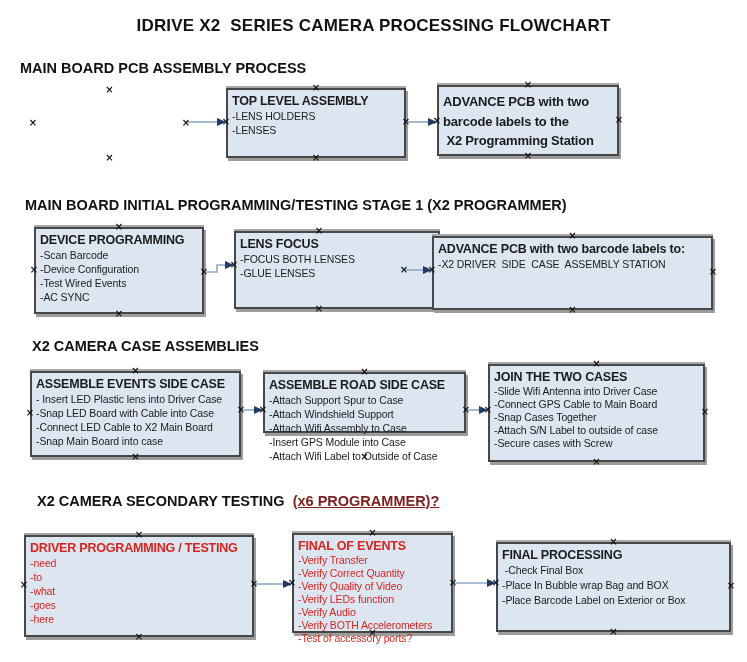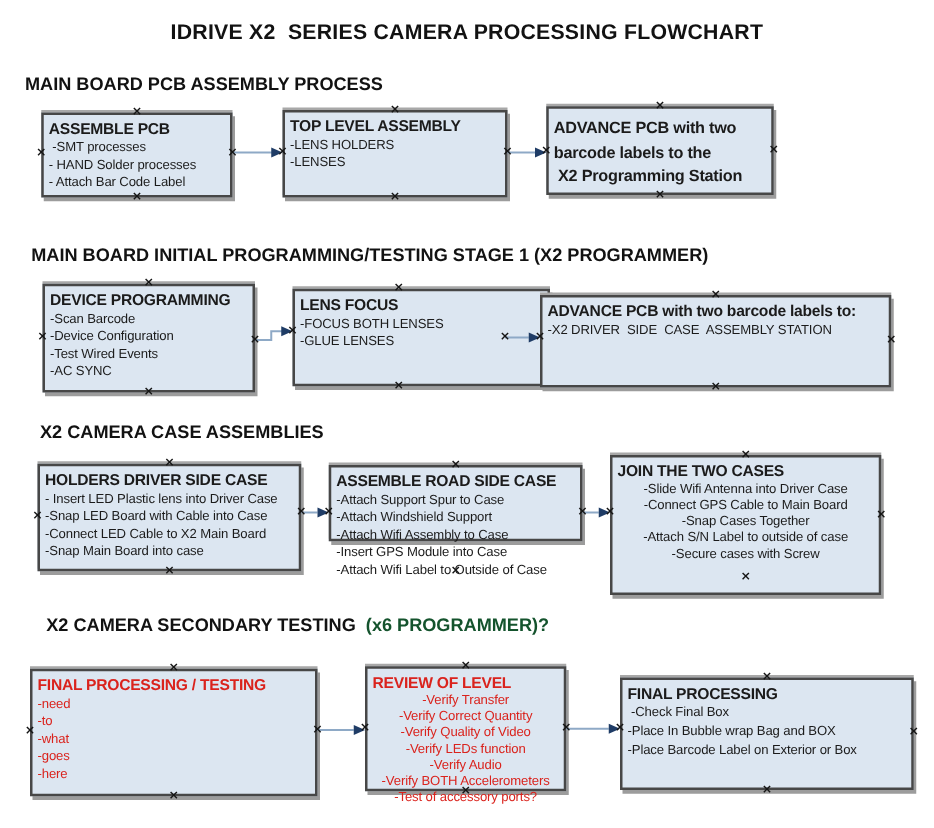--- a/index.html
+++ b/index.html
@@ -1,56 +1,48 @@
 <!DOCTYPE html>
 <html><head>
 <meta charset="utf-8">
 <style>
   html,body{margin:0;padding:0;background:#ffffff;}
   .stage{position:relative;width:747px;height:662px;background:#ffffff;
          font-family:"Liberation Sans",sans-serif;overflow:hidden;}
   .title{position:absolute;left:0;right:0;top:16px;text-align:center;
          font-size:17px;font-weight:bold;color:#121212;white-space:pre;letter-spacing:.2px;}
   .heading{position:absolute;font-size:14.5px;font-weight:bold;color:#121212;white-space:pre;}
-  .red-part{color:#14532d;}
+  .red-part{color:#7f1d1d;text-decoration:underline;}
   .fbox{position:absolute;box-sizing:border-box;background:#dce6f1;
         border:2px solid #474747;box-shadow:2px 3px 0 0 #9c9c9c, 0 -2px 0 0 #a8a8a8;
         padding:3px 4px 0 4px;color:#1b1b1b;}
   .btitle{font-size:12.5px;font-weight:bold;white-space:pre;line-height:16px;letter-spacing:-.2px;}
   .item{font-size:10.5px;line-height:14px;white-space:pre;letter-spacing:-.1px;}
   .wrap3 .btitle{font-size:13px;line-height:19.5px;padding-top:2px;}
-  .lh13 .item{line-height:13px;text-align:center;}
+  .lh13 .item{line-height:13px;}
   .lh15 .item{line-height:15px;}
   .red-box .btitle,.red-box .item{color:#da231d;}
   .xmark{position:absolute;transform:translate(-50%,-50%);font-size:10px;font-weight:bold;
          color:#151515;font-family:"DejaVu Sans",sans-serif;line-height:1;pointer-events:none;}
   .overlay{position:absolute;left:0;top:0;pointer-events:none;}
   .overlay polyline,.overlay line{stroke:#8ea9c6;stroke-width:1.6;fill:none;}
   .overlay polygon{fill:#1f3c66;}
 </style>
 </head>
 <body>
 
 <div class="stage" id="stage">
 
   <div class="title">IDRIVE X2  SERIES CAMERA PROCESSING FLOWCHART</div>
 
   <div class="heading" style="left:20px;top:60px"><span>MAIN BOARD PCB ASSEMBLY PROCESS</span></div>
   <div class="heading" style="left:25px;top:197px"><span>MAIN BOARD INITIAL PROGRAMMING/TESTING STAGE 1 (X2 PROGRAMMER)</span></div>
   <div class="heading" style="left:32px;top:338px"><span>X2 CAMERA CASE ASSEMBLIES</span></div>
   <div class="heading" style="left:37px;top:493px"><span>X2 CAMERA SECONDARY TESTING  </span><span class="red-part">(x6 PROGRAMMER)?</span></div>
 
-  <div class="fbox" style="left:33px;top:90px;width:153px;height:68px">
-    <div class="btitle">ASSEMBLE PCB</div>
-    <div>
-        <div class="item"> -SMT processes</div>
-        <div class="item">- HAND Solder processes</div>
-        <div class="item">- Attach Bar Code Label</div>
-      </div>
-  </div>
   <div class="fbox" style="left:226px;top:88px;width:180px;height:70px">
     <div class="btitle">TOP LEVEL ASSEMBLY</div>
     <div>
         <div class="item">-LENS HOLDERS</div>
         <div class="item">-LENSES</div>
       </div>
   </div>
   <div class="fbox wrap3" style="left:437px;top:85px;width:182px;height:71px">
     <div class="btitle">ADVANCE PCB with two
 barcode labels to the
@@ -75,61 +67,61 @@
       </div>
   </div>
   <div class="fbox" style="left:432px;top:236px;width:281px;height:74px">
     <div class="btitle">ADVANCE PCB with two barcode labels to:</div>
     <div>
         <div class="item">-X2 DRIVER  SIDE  CASE  ASSEMBLY STATION</div>
       </div>
   </div>
 
   <div class="fbox" style="left:30px;top:371px;width:211px;height:86px">
-    <div class="btitle">HOLDERS DRIVER SIDE CASE</div>
+    <div class="btitle">ASSEMBLE EVENTS SIDE CASE</div>
     <div>
         <div class="item">- Insert LED Plastic lens into Driver Case</div>
         <div class="item">-Snap LED Board with Cable into Case</div>
         <div class="item">-Connect LED Cable to X2 Main Board</div>
         <div class="item">-Snap Main Board into case</div>
       </div>
   </div>
   <div class="fbox" style="left:263px;top:372px;width:203px;height:61px">
     <div class="btitle">ASSEMBLE ROAD SIDE CASE</div>
     <div>
         <div class="item">-Attach Support Spur to Case</div>
         <div class="item">-Attach Windshield Support</div>
         <div class="item">-Attach Wifi Assembly to Case</div>
         <div class="item">-Insert GPS Module into Case</div>
         <div class="item">-Attach Wifi Label to Outside of Case</div>
       </div>
   </div>
-  <div class="fbox lh13" style="left:488px;top:364px;width:217px;height:112px">
+  <div class="fbox lh13" style="left:488px;top:364px;width:217px;height:98px">
     <div class="btitle">JOIN THE TWO CASES</div>
     <div>
         <div class="item">-Slide Wifi Antenna into Driver Case</div>
         <div class="item">-Connect GPS Cable to Main Board</div>
         <div class="item">-Snap Cases Together</div>
         <div class="item">-Attach S/N Label to outside of case</div>
         <div class="item">-Secure cases with Screw</div>
       </div>
   </div>
 
   <div class="fbox red-box" style="left:24px;top:535px;width:230px;height:102px">
-    <div class="btitle">FINAL PROCESSING / TESTING</div>
+    <div class="btitle">DRIVER PROGRAMMING / TESTING</div>
     <div>
         <div class="item">-need</div>
         <div class="item">-to</div>
         <div class="item">-what</div>
         <div class="item">-goes</div>
         <div class="item">-here</div>
       </div>
   </div>
   <div class="fbox red-box lh13" style="left:292px;top:533px;width:161px;height:100px">
-    <div class="btitle">REVIEW OF LEVEL</div>
+    <div class="btitle">FINAL OF EVENTS</div>
     <div>
         <div class="item">-Verify Transfer</div>
         <div class="item">-Verify Correct Quantity</div>
         <div class="item">-Verify Quality of Video</div>
         <div class="item">-Verify LEDs function</div>
         <div class="item">-Verify Audio</div>
         <div class="item">-Verify BOTH Accelerometers</div>
         <div class="item">-Test of accessory ports?</div>
       </div>
   </div>

